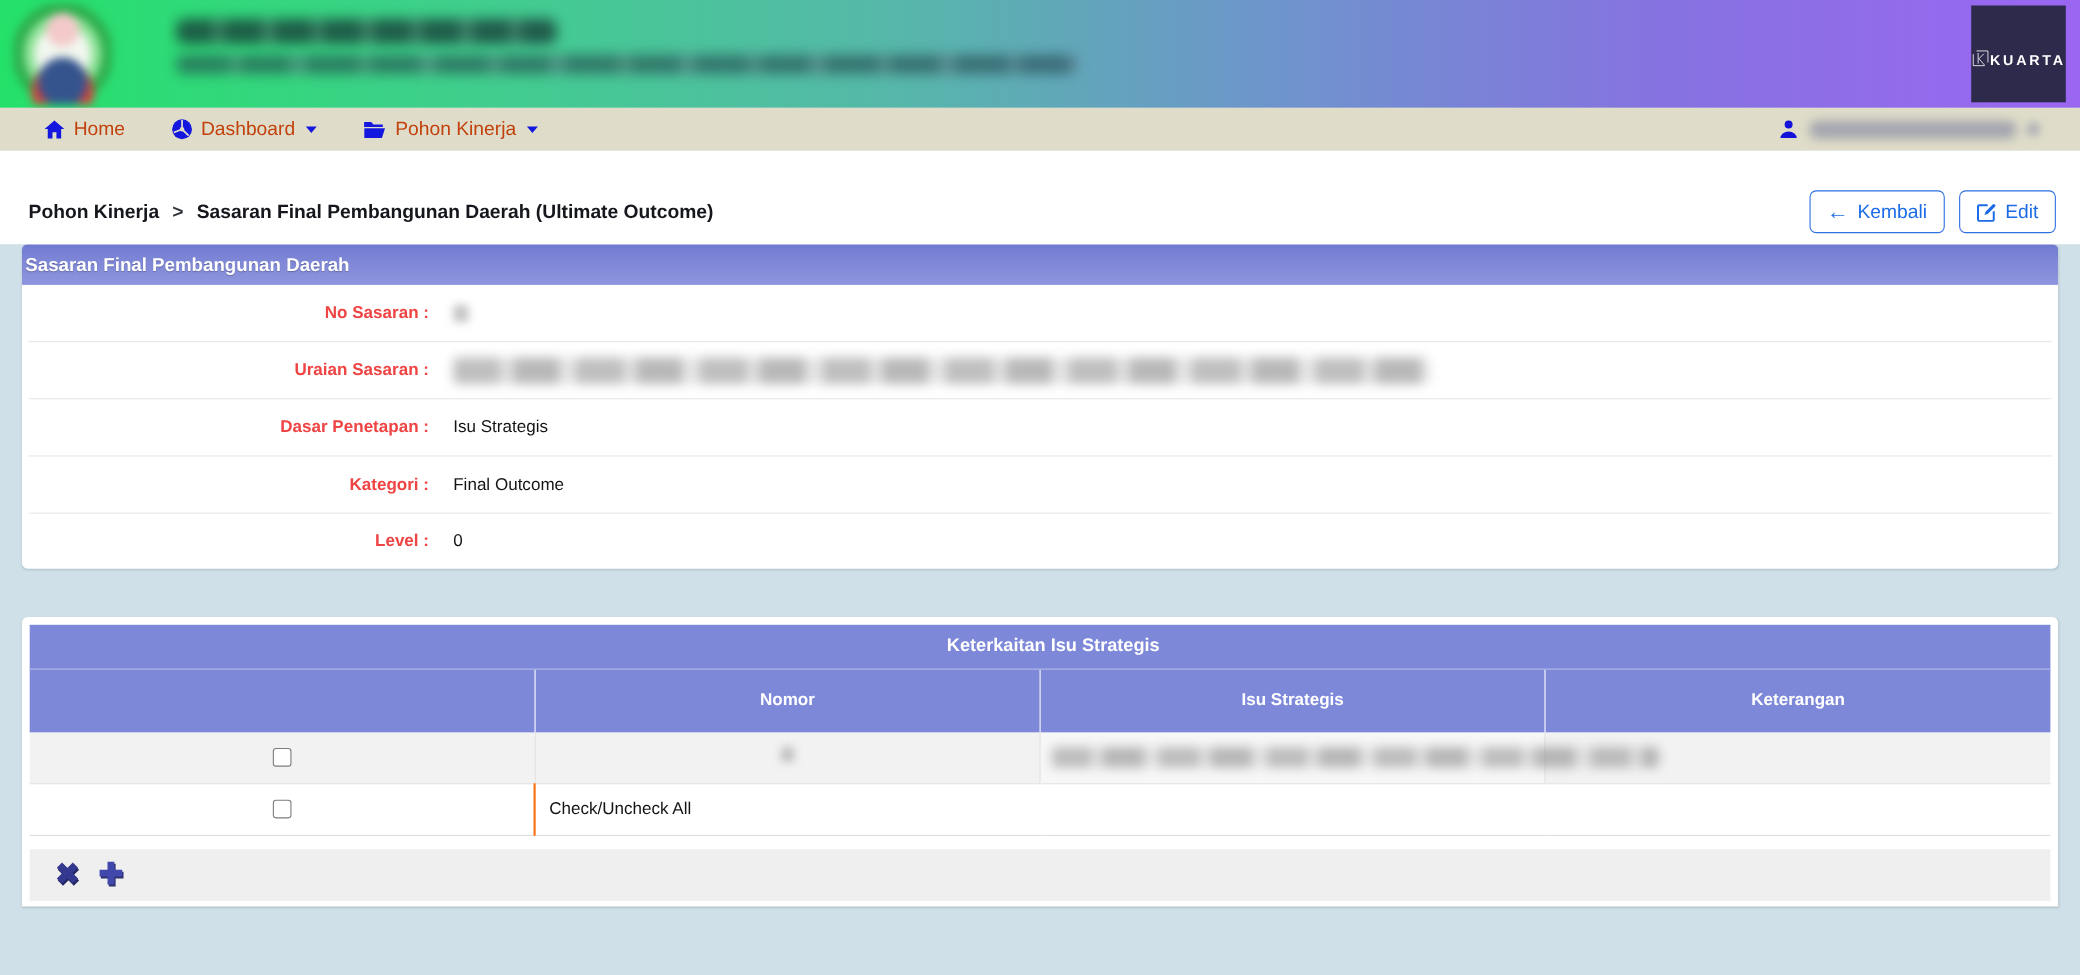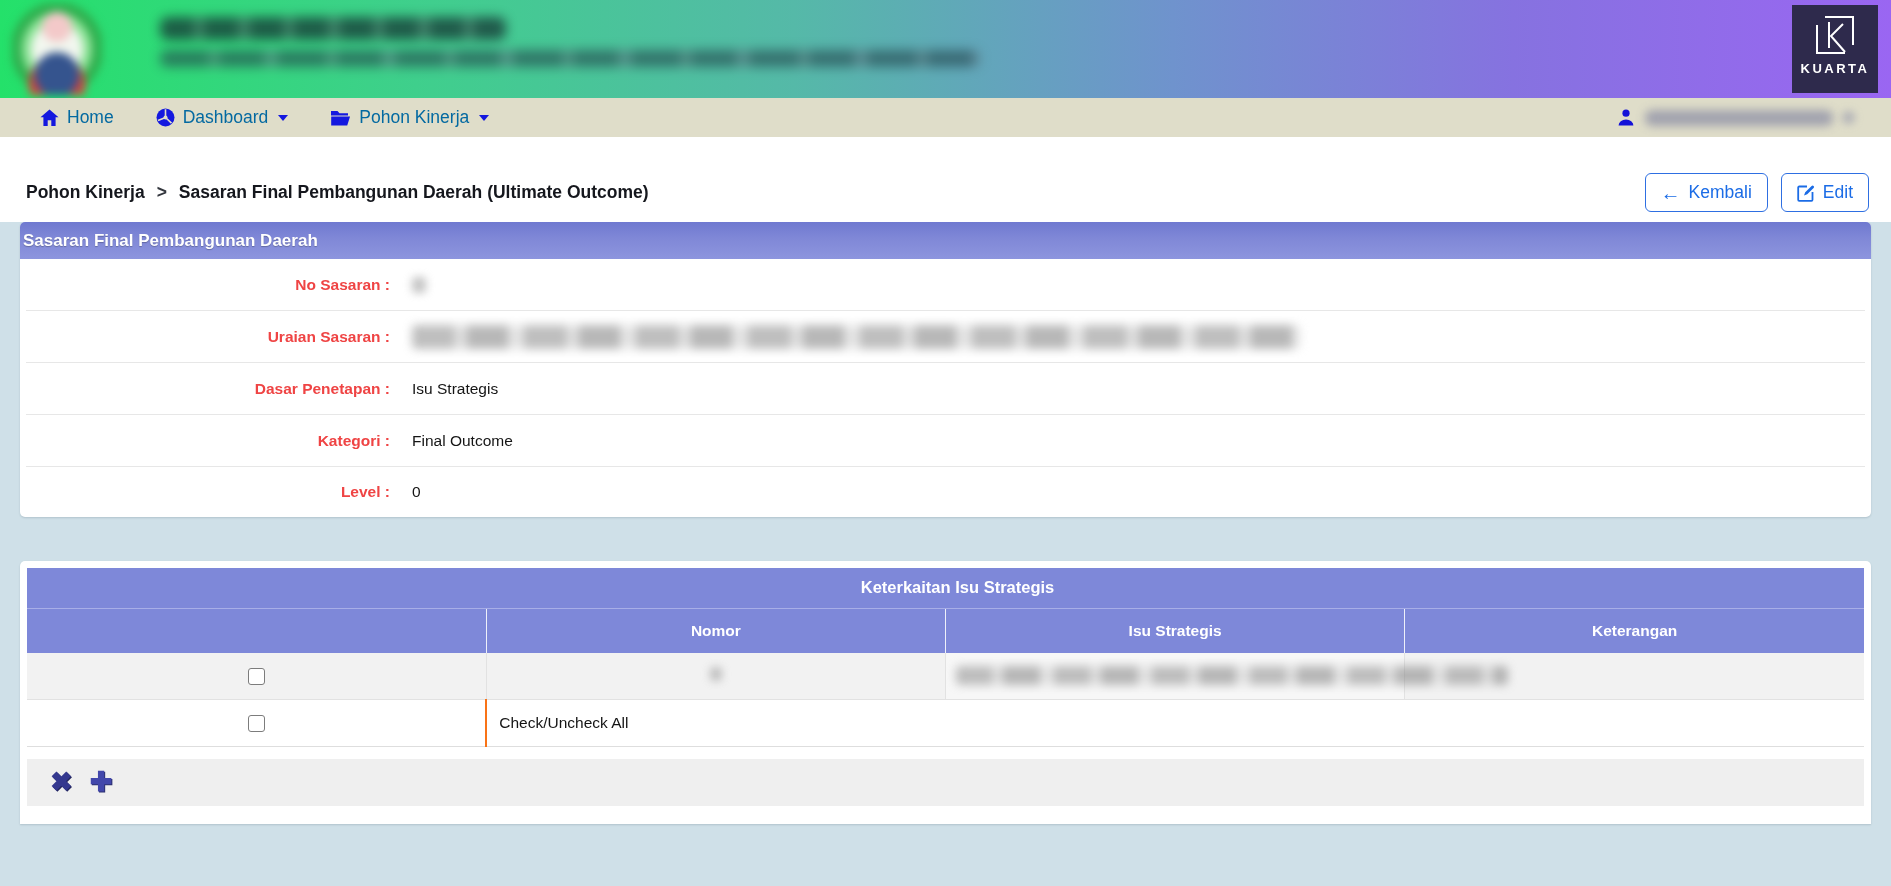--- a/index.html
+++ b/index.html
@@ -25,31 +25,31 @@
     background:repeating-linear-gradient(90deg,#173c38 0 34px,#3f6a5f 34px 44px,#173c38 44px 78px,#3f6a5f 78px 90px);
     filter:blur(6px); opacity:.78;
   }
   .hdr-sub-redact {
     position:absolute; left:160px; top:50px; width:820px; height:17px; border-radius:7px;
     background:repeating-linear-gradient(90deg,#23444c 0 48px,#4e6b72 48px 60px,#23444c 60px 104px,#56707c 104px 118px);
     filter:blur(6px); opacity:.6;
   }
   .kuarta {
     position:absolute; right:13px; top:5px; width:86px; height:88px; background:#2e2a4c;
-    display:flex; flex-direction:column; align-items:center; justify-content:flex-start; padding-top:7px;
+    display:flex; align-items:center; justify-content:flex-start; padding-top:7px;
   }
   .kuarta svg { display:block; }
   .kuarta-label { color:#fff; font-weight:bold; font-size:13px; letter-spacing:2.5px; margin-top:3px; }
 
   
   .nav-bar {
     height:39px; background:#dfddc9; display:flex; align-items:center;
     padding:0 36px 0 40px; gap:42px; position:relative;
   }
-  .nav-item { display:flex; align-items:center; gap:8px; color:#0369a1; font-size:17.5px; cursor:pointer; }
+  .nav-item { display:flex; align-items:center; gap:8px; color:#c2410c; font-size:17.5px; cursor:pointer; }
   .nav-item svg { display:block; }
   .caret-down { width:0; height:0; border-left:5px solid transparent; border-right:5px solid transparent; border-top:6px solid #1418df; margin-left:2px; }
   .nav-user { margin-left:auto; display:flex; align-items:center; gap:9px; }
   .user-redact { width:188px; height:16px; border-radius:7px; background:#8d8fa6; filter:blur(5px); opacity:.75; }
   .user-caret-redact { width:13px; height:13px; border-radius:50%; background:#9a9cae; filter:blur(4px); opacity:.7; }
 
   
   .crumb-band { height:85px; background:#ffffff; position:relative; }
   .breadcrumb { position:absolute; left:26px; top:45px; font-size:17.5px; font-weight:bold; color:#15171d; display:flex; gap:12px; align-items:baseline; }
   .crumb-sep { font-weight:bold; color:#33363d; }
@@ -86,21 +86,21 @@
   }
 
   
   .card-table { margin-top:44px; padding:7px; height:263px; border-radius:5px 5px 0 0; }
   table.isu-table { width:100%; border-collapse:collapse; table-layout:fixed; }
   .t-title {
     background:#7e88d9; color:#fff; font-weight:bold; font-size:16.5px; text-align:center;
     height:40px; border-bottom:1px solid #a8aee7;padding-left:24px;
   }
   .isu-table thead tr.cols th {
-    background:#7e88d9; color:#fff; font-weight:bold; font-size:15.5px; text-align:center; height:45px;
+    background:#7e88d9; color:#fff; font-weight:bold; font-size:15.5px; text-align:center; height:58px;
   }
   .isu-table thead tr.cols th + th { border-left:1px solid #eef0fa; }
   .col-check { width:98px; }
   .col-nomor { width:175px; }
   .col-isu   { width:830px; }
   .row-data td { height:46px; background:#f2f2f2; border-bottom:1px solid #e2e2e2; }
   .row-data td + td { border-left:1px solid #e2e2e2; }
   .row-checkall td { height:47px; background:#fff; border-bottom:1px solid #dedede; }
   .row-checkall td + td { border-left:2px solid #f97316; }
   .cell-check { text-align:center; }

